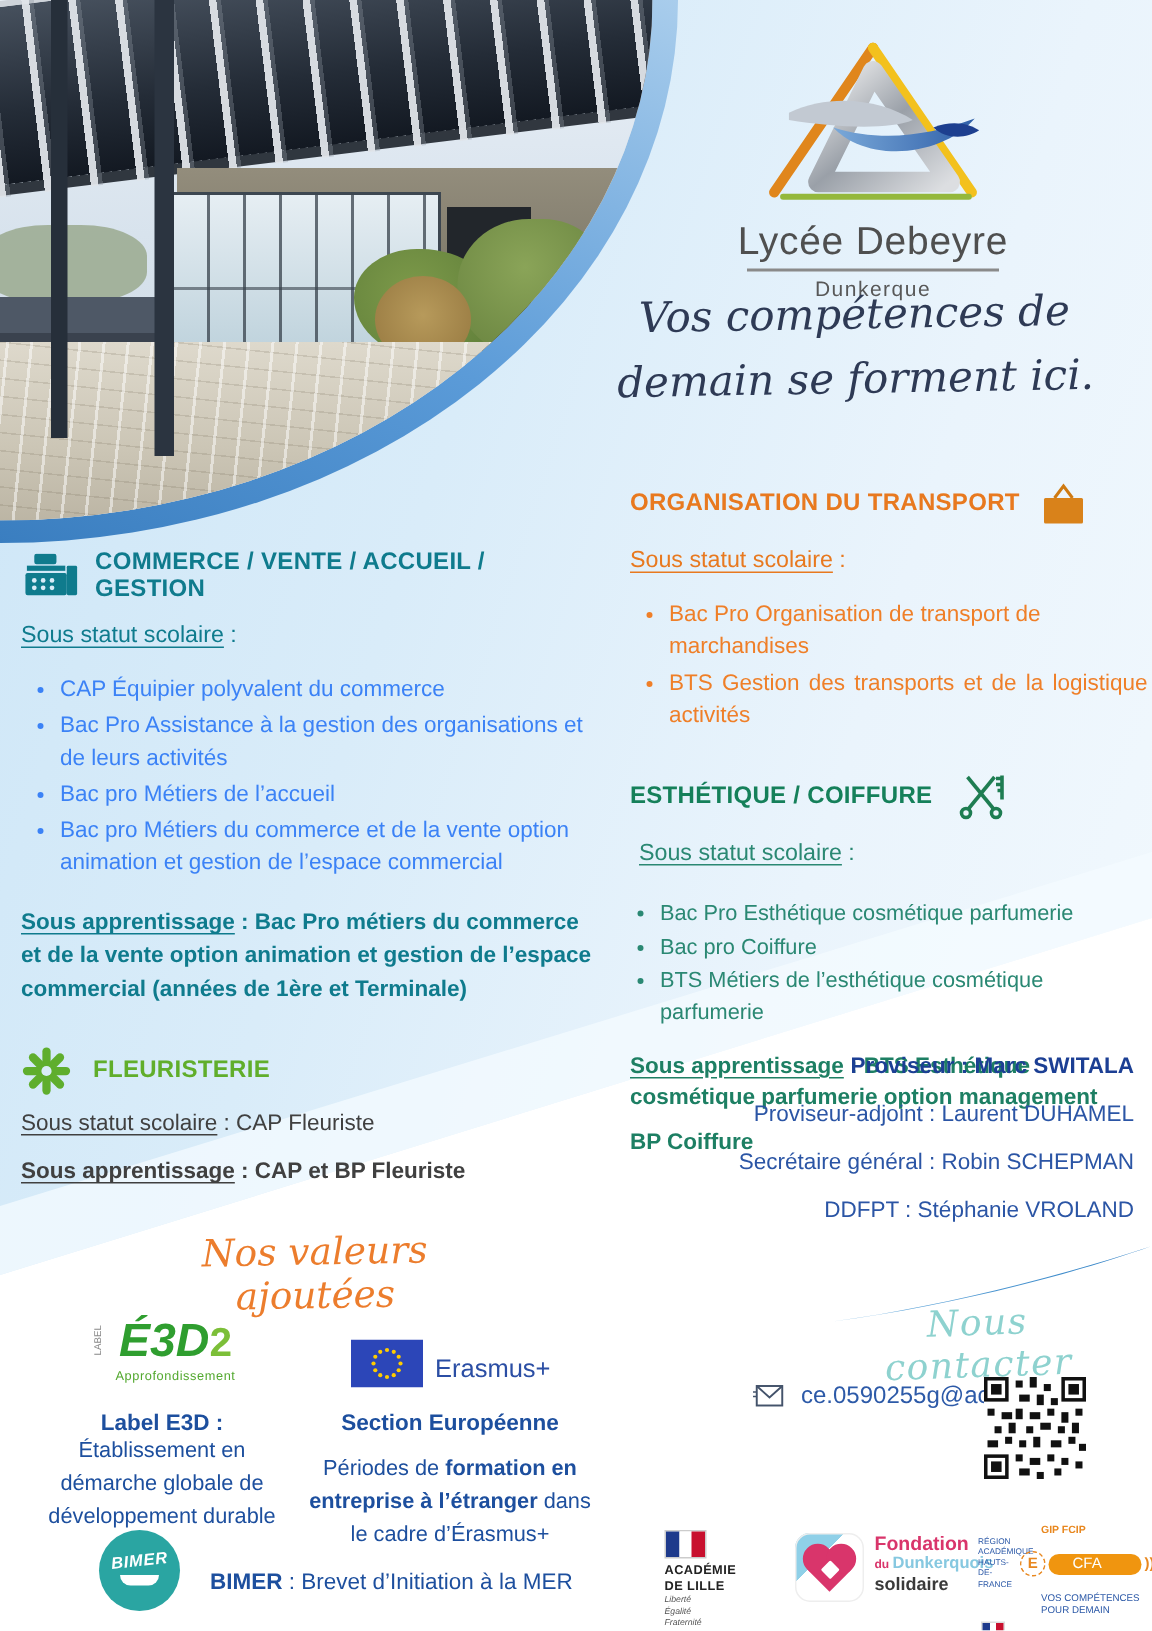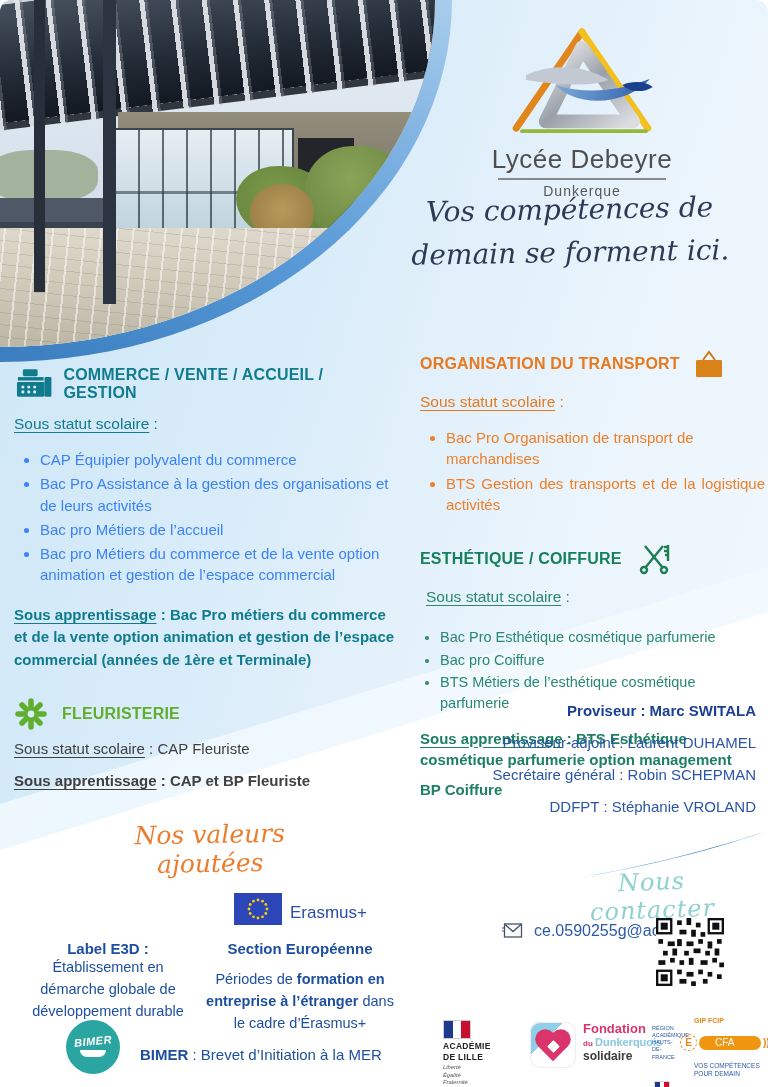--- a/index.html
+++ b/index.html
@@ -1,17 +1,17 @@
 <!DOCTYPE html>
 <html><head>
 <meta charset="utf-8">
 <style>
   html,body{margin:0;padding:0;background:#ffffff;}
   .page{position:relative;width:768px;height:1087px;overflow:hidden;background:#ffffff;
-        font-family:"Liberation Sans",sans-serif;border-radius:12px;}
+        font-family:"Liberation Sans",sans-serif;}
 
   
   .bg-blue{position:absolute;left:0;top:0;width:768px;height:1087px;
     background:linear-gradient(108deg,#cde6f7 0%,#d9ecf9 35%,#eaf4fc 65%,#f4fafe 100%);
     clip-path:polygon(0 0,768px 0,768px 612px,0 850px);}
   .bg-band{position:absolute;left:0;top:0;width:768px;height:1087px;
     background:rgba(244,251,255,.75);
     clip-path:polygon(0 804px,768px 568px,768px 612px,0 850px);}
 
   
@@ -77,21 +77,21 @@
   .col-left{position:absolute;left:14px;top:366px;width:382px;}
   .teal{color:#0f7b8d;}
   .hdr{display:flex;align-items:center;gap:10px;}
   .col-left ul.list li{font-size:15px;color:#3b82f6;}
   .appr{margin:18px 0 0 0;font-size:15px;font-weight:bold;color:#0f7b8d;line-height:1.5;}
   .fleur-hdr{display:flex;align-items:center;gap:14px;margin-top:26px;}
   .green{color:#60ae2b;}
   .fleur-line{font-size:15px;color:#404040;margin-top:9px;}
 
   
-  .col-right{position:absolute;left:420px;top:348px;width:345px;}
+  .col-right{position:absolute;left:420px;top:320px;width:345px;}
   .orange{color:#e8791f;}
   .col-right ul.list.tr li{font-size:15px;color:#ef7f28;}
   .esth-hdr{display:flex;align-items:center;gap:16px;margin-top:28px;}
   .dgreen{color:#15805a;}
   .tgreen{color:#2a8873;}
   ul.list.es{margin-left:20px;margin-top:21px;}
   ul.list.es li{font-size:14.5px;color:#2a8873;margin-bottom:2px;}
   .appr2{margin:14px 0 0 0;font-size:15px;font-weight:bold;color:#1d7f63;line-height:1.45;}
   .bp{margin-top:10px;font-size:15px;font-weight:bold;color:#1d7f63;}
 
@@ -304,20 +304,25 @@
 
   <div class="staff">
     <div class="first">Proviseur : Marc SWITALA</div>
     <div>Proviseur-adjoint : Laurent DUHAMEL</div>
     <div>Secrétaire général : Robin SCHEPMAN</div>
     <div>DDFPT : Stéphanie VROLAND</div>
   </div>
 
   <div class="values-heading">Nos valeurs ajoutées</div>
 
+  <div class="e3d-logo">
+    <span class="e3d-label">LABEL</span>
+    <span class="e3d-main">É3D</span><span class="e3d-num">2</span>
+    <div class="e3d-sub">Approfondissement</div>
+  </div>
   <div class="e3d-text">
     <div class="blk-title">Label E3D :</div>
     <div class="blk-line">Établissement en</div>
     <div class="blk-line">démarche globale de</div>
     <div class="blk-line">développement durable</div>
   </div>
 
   <div class="erasmus">
     <svg width="48" height="32" viewBox="0 0 48 32">
       <rect x="0" y="0" width="48" height="32" fill="#2c46b8"></rect>

